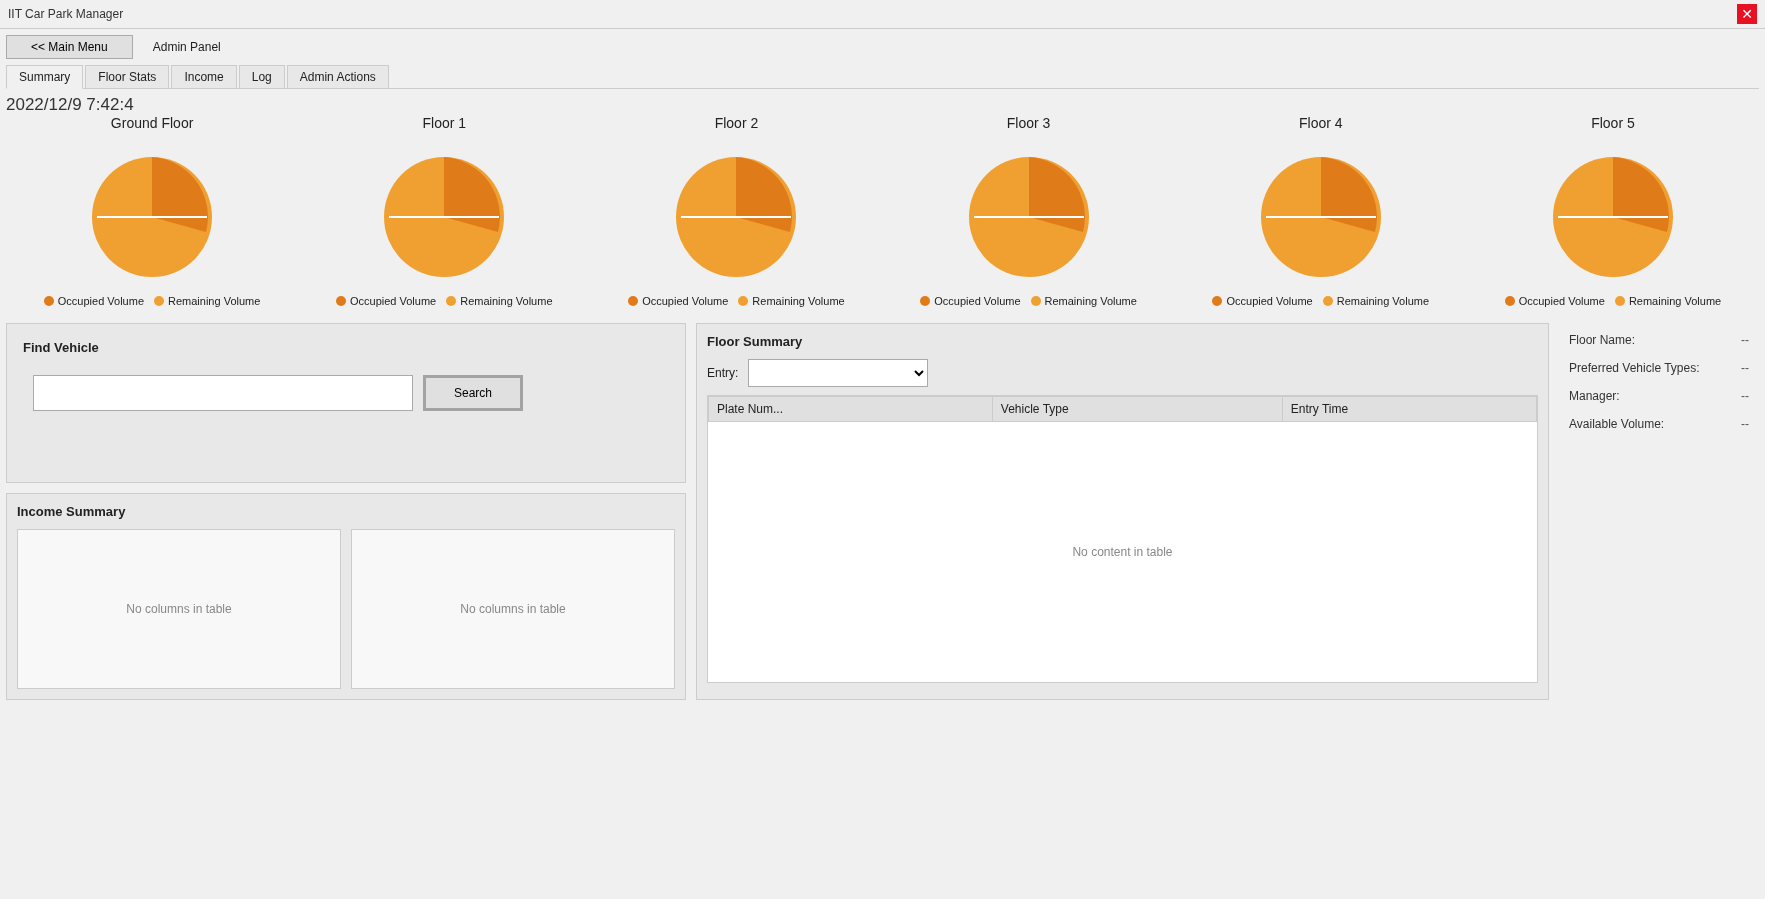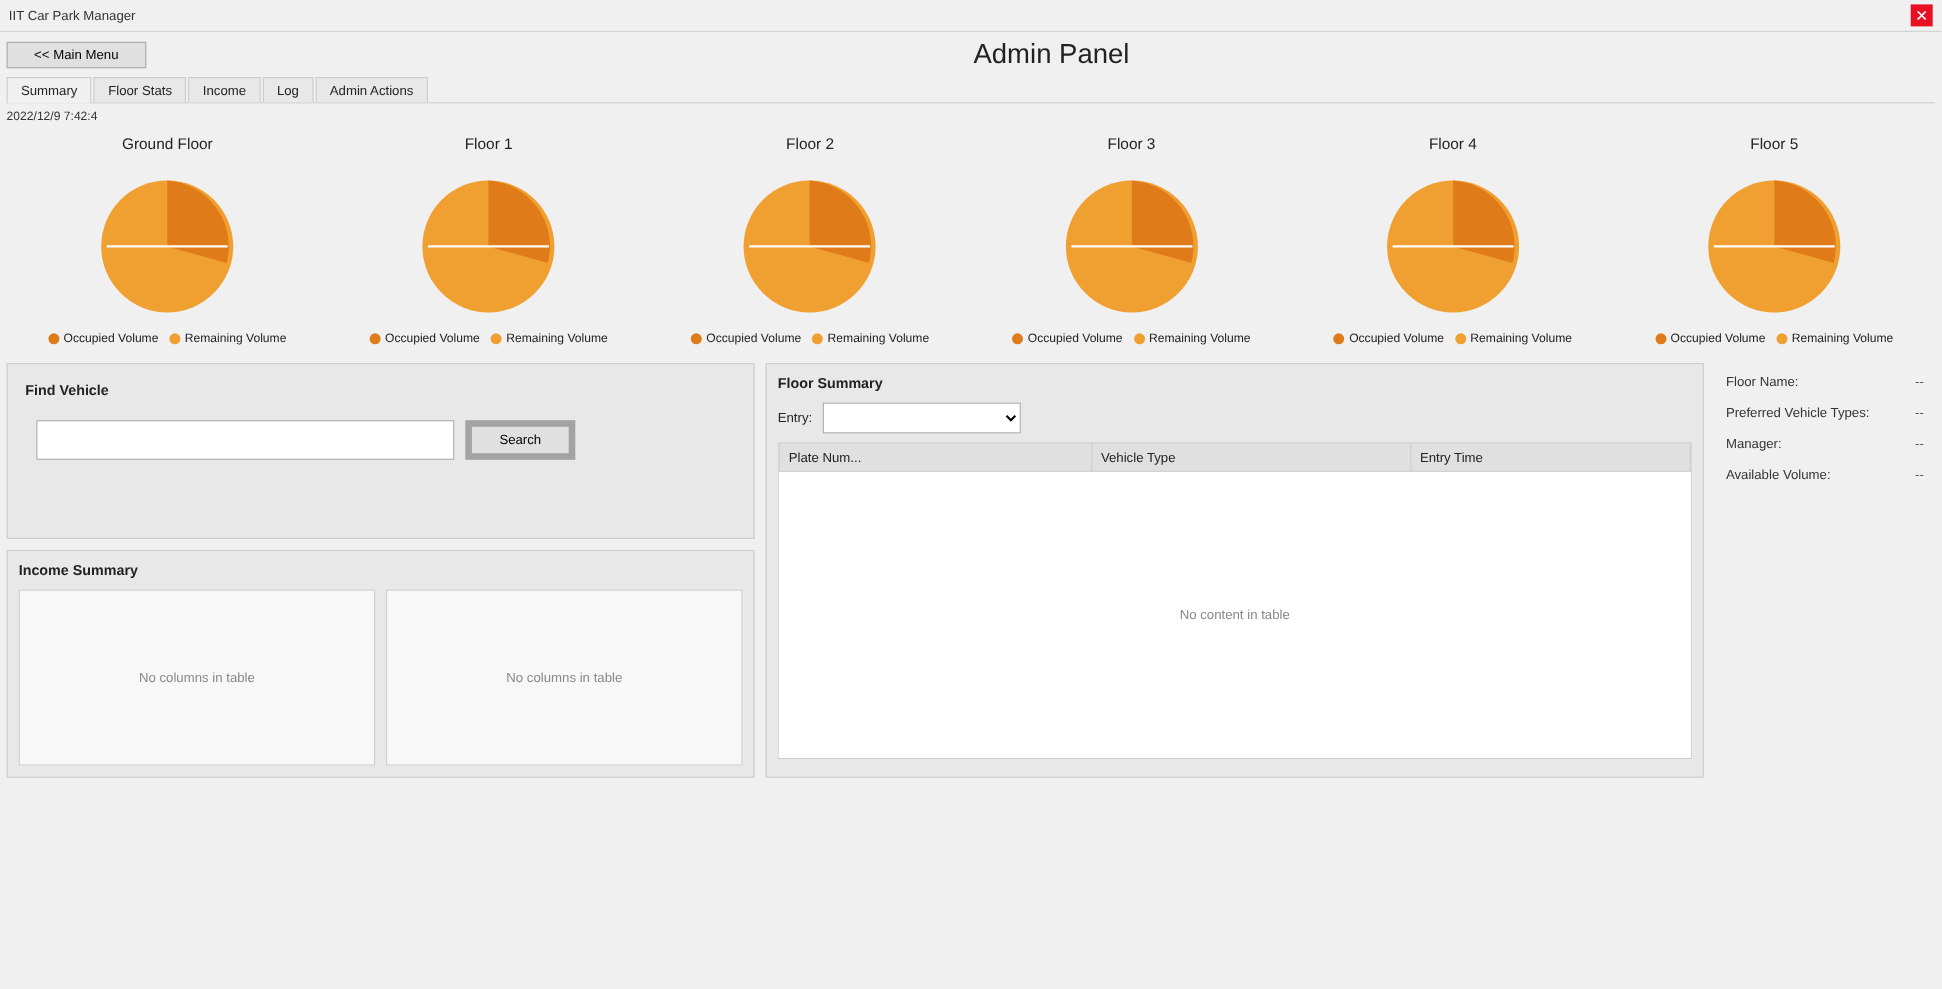--- a/index.html
+++ b/index.html
@@ -42,22 +42,22 @@
       background: #e0e0e0;
       border: 1px solid #aaa;
       padding: 4px 24px;
       font-size: 12px;
       cursor: pointer;
       margin-right: 20px;
     }
 
     .panel-title {
       flex: 1;
-      text-align: center;
-      font-size: 25px;
+      text-align: left;
+      font-size: 12px;
       font-weight: normal;
       color: #222;
     }
 
     .tabs {
       display: flex;
       border-bottom: 1px solid #ccc;
       margin-bottom: 6px;
     }
     .tab {
@@ -69,22 +69,22 @@
       font-size: 12px;
       margin-right: 2px;
     }
     .tab.active {
       background: #f0f0f0;
       border-bottom: 1px solid #f0f0f0;
       margin-bottom: -1px;
     }
 
     .datetime {
-      font-size: 11px;
-      margin-bottom: 10px;
+      font-size: 17px;
+      margin-bottom: 0;
       color: #333;
     }
 
     .floors-row {
       display: flex;
       justify-content: space-between;
       margin-bottom: 16px;
     }
 
     .floor-item {
@@ -167,21 +167,21 @@
       height: 36px;
       border: 1px solid #aaa;
       background: white;
       padding: 4px 8px;
       font-size: 12px;
     }
     .search-btn {
       width: 100px;
       height: 36px;
       background: #e0e0e0;
-      border: 6px solid #a3a3a3;
+      border: 3px solid #a3a3a3;
       font-size: 12px;
       cursor: pointer;
     }
 
     .income-summary-box {
       background: #e8e8e8;
       border: 1px solid #ccc;
       padding: 10px;
       flex: 1;
     }

